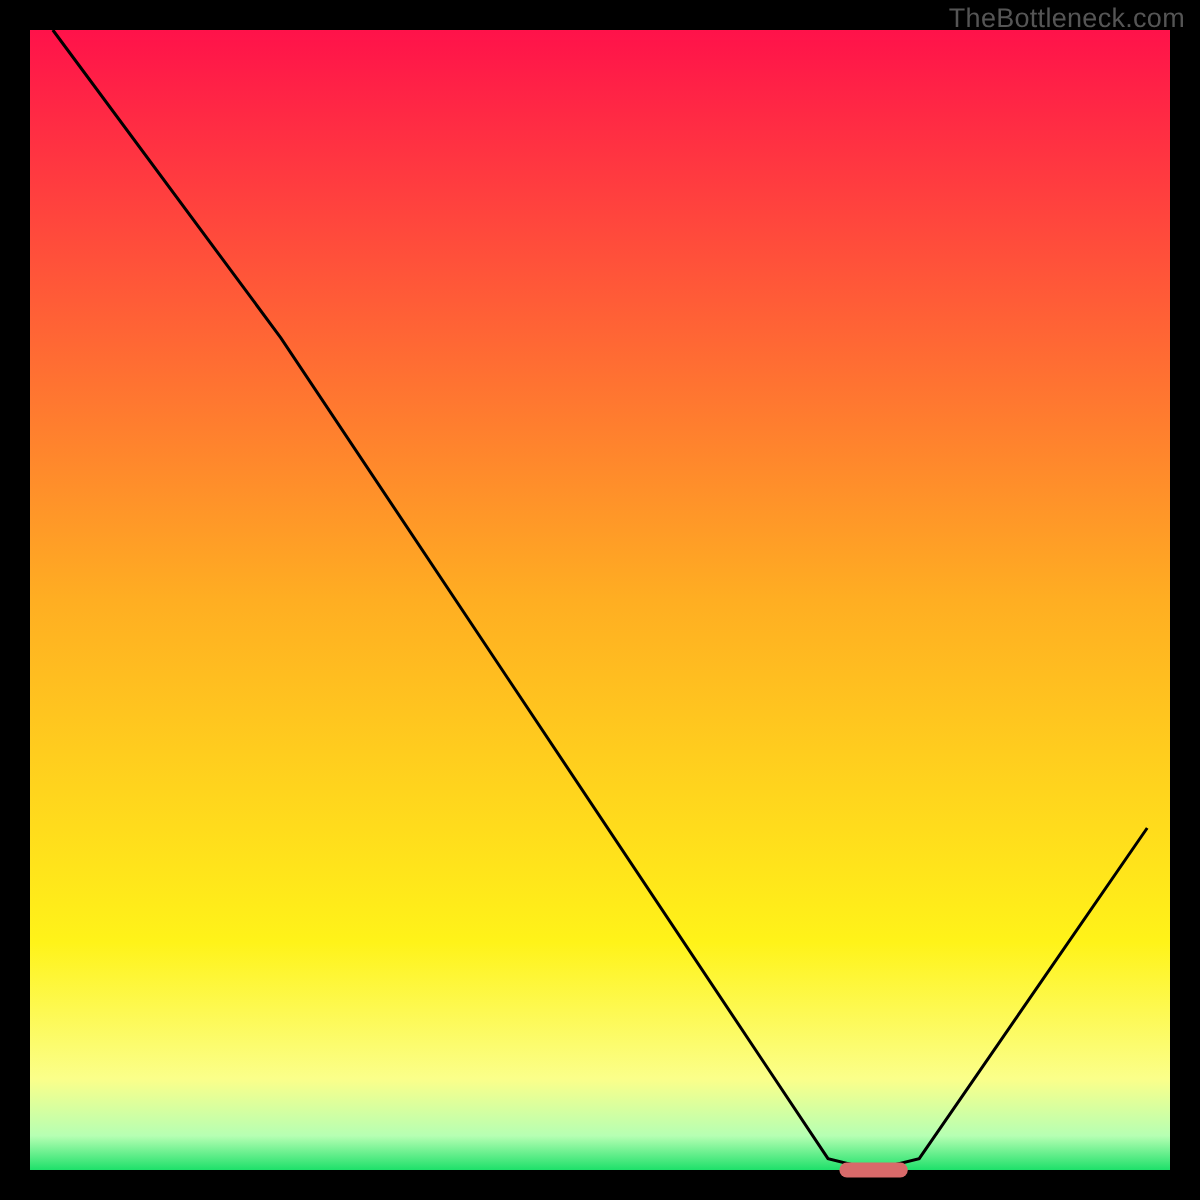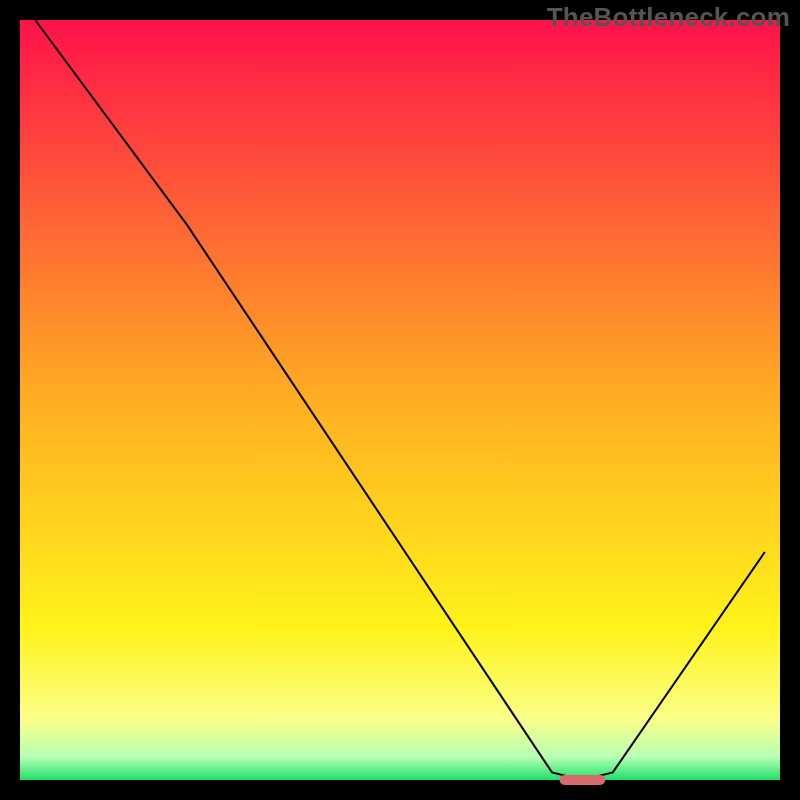--- a/index.html
+++ b/index.html
@@ -14,22 +14,22 @@
   .plot-wrap {
     position: absolute;
     width: 800px;
     height: 800px;
   }
   .watermark {
     position: absolute;
     top: 2px;
     right: 10px;
     color: #555;
-    font-size: 26px;
-    font-weight: 700;
+    font-size: 18px;
+    font-weight: 400;
     z-index: 10;
     letter-spacing: 0.2px;
   }
   svg {
     display: block;
   }
 </style>
 </head>
 <body>
 

